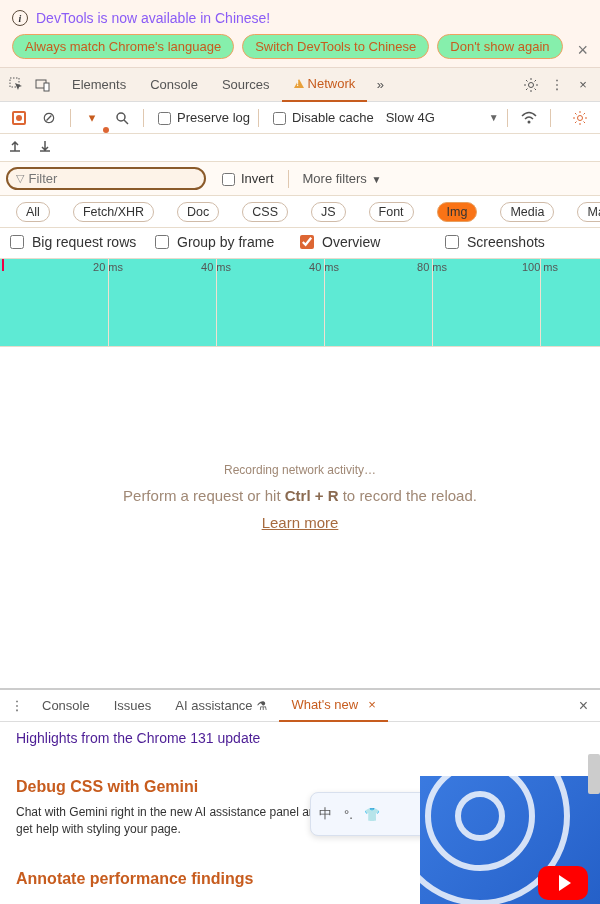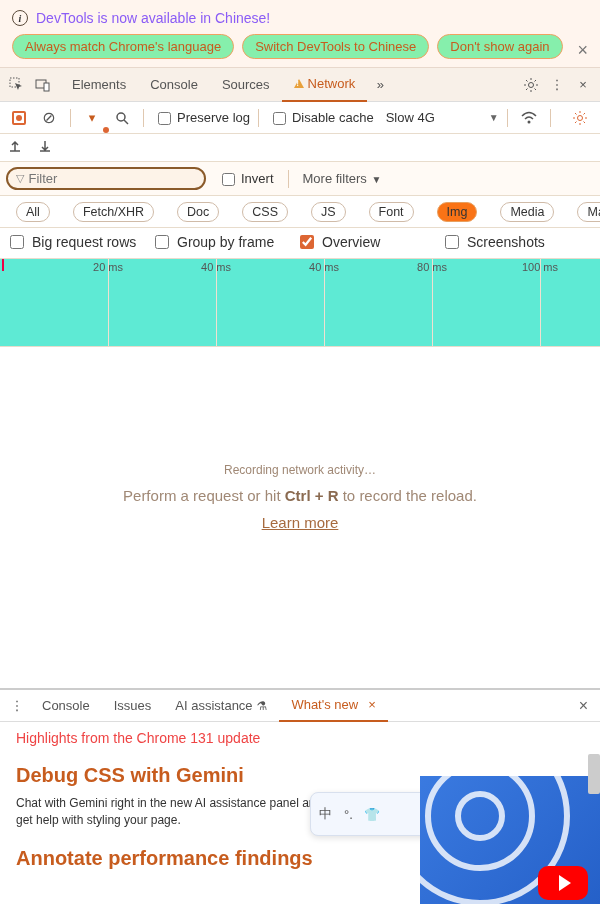--- a/index.html
+++ b/index.html
@@ -75,22 +75,22 @@
   .empty a { color: #a66a3e; text-decoration: underline; font-size: 15px; }
 
   
   .drawer { position: absolute; bottom: 0; left: 0; right: 0; height: 216px; border-top: 2px solid #ccc; background: #fff; }
   .drawer-tabs { display: flex; align-items: center; height: 32px; border-bottom: 1px solid #ddd; padding: 0 4px; }
   .dtab { padding: 0 12px; height: 32px; display: flex; align-items: center; font-size: 13px; color: #555; cursor: pointer; gap: 4px; }
   .dtab.active { color: #c75c1e; border-bottom: 2px solid #c75c1e; }
   .flask { font-size: 12px; }
   .drawer-close { margin-left: auto; font-size: 16px; color: #666; padding: 0 8px; cursor: pointer; }
   .drawer-body { padding: 8px 16px; overflow: hidden; position: relative; height: calc(100% - 32px); }
-  .highlights { font-size: 14px; color: #ef4444; margin-bottom: 16px; }
-  .section-head { color: #c75c1e; font-weight: 700; font-size: 20px; margin-top: 18px; margin-bottom: 8px; }
+  .highlights { font-size: 14px; color: #4c1d95; margin-bottom: 16px; }
+  .section-head { color: #c75c1e; font-weight: 700; font-size: 16px; margin-top: 32px; margin-bottom: 8px; }
   .section-text { font-size: 12px; color: #333; max-width: 320px; line-height: 1.4; }
 
   
   .float-widget { position: absolute; top: 70px; right: 140px; width: 150px; height: 44px; background: #f3f7fe; border: 1px solid #d8e0ee; border-radius: 8px; box-shadow: 0 2px 6px rgba(0,0,0,.12); display: flex; align-items: center; padding: 0 8px; gap: 12px; font-size: 13px; color: #555; }
   .float-widget .cat { width: 38px; height: 38px; border-radius: 50%; background: radial-gradient(circle at 40% 40%, #fff, #e8e0d8); position: absolute; right: -6px; top: 2px; border: 1px solid #ddd; overflow: hidden; }
   .float-widget .cat::before { content: ""; position: absolute; width: 8px; height: 8px; background: #88a; border-radius: 50%; top: 12px; left: 10px; box-shadow: 12px 0 0 #88a; }
 
   
   .vidprev { position: absolute; right: 0; bottom: 0; width: 180px; height: 128px; background: linear-gradient(135deg, #3a7ae0, #2560c8); overflow: hidden; }
   .vidprev .circ { position: absolute; border: 6px solid rgba(255,255,255,.8); border-radius: 50%; }

